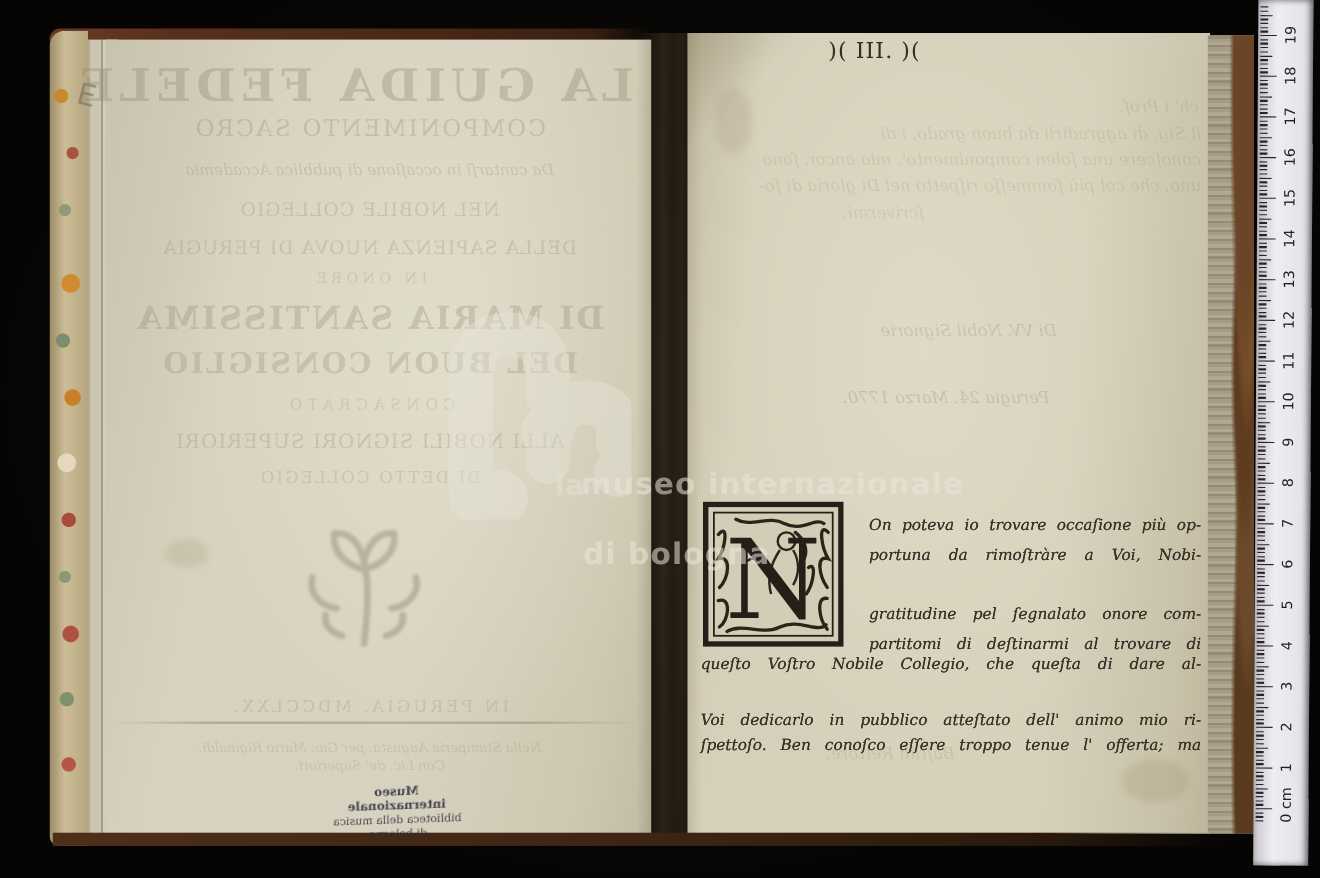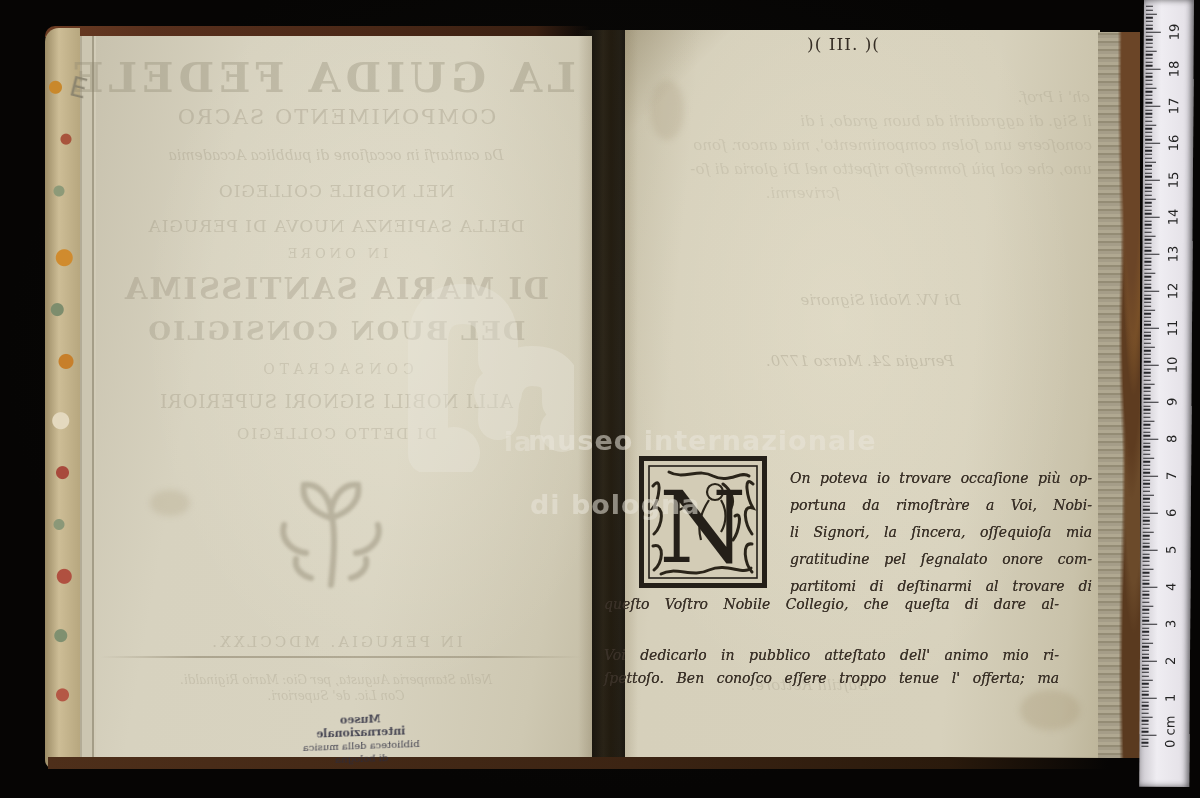--- a/index.html
+++ b/index.html
@@ -76,27 +76,27 @@
   #stamp{left:296px;top:713px;width:130px;transform:scaleX(-1) rotate(2deg);
     text-align:center;color:rgba(44,43,62,.85);filter:blur(.4px);line-height:13px;}
   #stamp .s0{font-size:11px;font-weight:bold;}
   #stamp .s1{font-size:10px;}
   #stamp .s2{font-size:10px;}
   #pencil-mark{left:70px;top:72px;font-size:27px;color:#7e7968;transform:rotate(14deg);
     opacity:.75;filter:blur(.3px);font-family:"DejaVu Sans",sans-serif;}
 
   
   .ink{color:#352d24;}
-  #folio{left:790px;top:34px;width:90px;text-align:right;font-size:17px;letter-spacing:1px;}
+  #folio{left:750px;top:34px;width:90px;text-align:center;font-size:20px;letter-spacing:1px;}
   #heading{left:703px;top:62px;width:320px;font-size:33px;font-style:italic;letter-spacing:1px;
     white-space:nowrap;text-shadow:0 0 .5px #352d24;}
   .pline{position:absolute;font-style:italic;font-size:14px;height:24px;
     text-align:justify;text-align-last:justify;text-shadow:0 0 .4px #3a3128;white-space:nowrap;color:#3a3128;}
   .pn{left:790px;width:302px;}
-  .pw{left:604px;width:455px;}
+  .pw{left:637px;width:455px;}
   #catchword{left:637px;top:688px;width:430px;text-align:right;font-style:italic;font-size:18px;color:#3a3128;}
 
   
   .rbleed{position:absolute;transform:scaleX(-1);font-style:italic;color:#6d6550;
     filter:blur(.7px);font-size:15px;white-space:nowrap;overflow:hidden;}
 
   
   #dropcap{left:639px;top:456px;width:128px;height:132px;}
 
   
@@ -200,21 +200,20 @@
       <circle cx="76" cy="36" r="8"></circle>
       <path d="M70 44 C62 56 58 70 62 84"></path>
       <path d="M82 44 C88 54 88 66 82 76"></path>
       <path d="M62 60 C54 52 46 50 40 54"></path>
     </g>
     <text x="20" y="106" font-family="DejaVu Serif, serif" font-size="100" fill="#241f18">N</text>
   </svg>
 
   <div class="pline pn" style="top:470px;">On poteva io trovare occaſione più op-</div>
   <div class="pline pn" style="top:497px;">portuna da rimoſtràre a Voi, Nobi-</div>
-  <div class="pline pn" style="top:524px;">li Signori, la ſincera, oſſequioſa mia</div>
   <div class="pline pn" style="top:551px;">gratitudine pel ſegnalato onore com-</div>
   <div class="pline pn" style="top:578px;">partitomi di deſtinarmi al trovare di</div>
   <div class="pline pw" style="top:596px;">queſto Voſtro Nobile Collegio, che queſta di dare al-</div>
   <div class="pline pw" style="top:647px;">Voi dedicarlo in pubblico atteſtato dell' animo mio ri-</div>
   <div class="pline pw" style="top:670px;">ſpettoſo. Ben conoſco eſſere troppo tenue l' offerta; ma</div>
 
   <svg class="abs" id="wm-logo" viewBox="0 0 178 200">
     <g fill="none" stroke="#e9e6db" stroke-width="40" stroke-linecap="round">
       <path d="M32 182 L32 72 Q32 32 67 32 Q102 32 102 70 L102 88"></path>
       <path d="M102 148 Q102 94 136 94 Q166 94 166 122 L166 130"></path>

